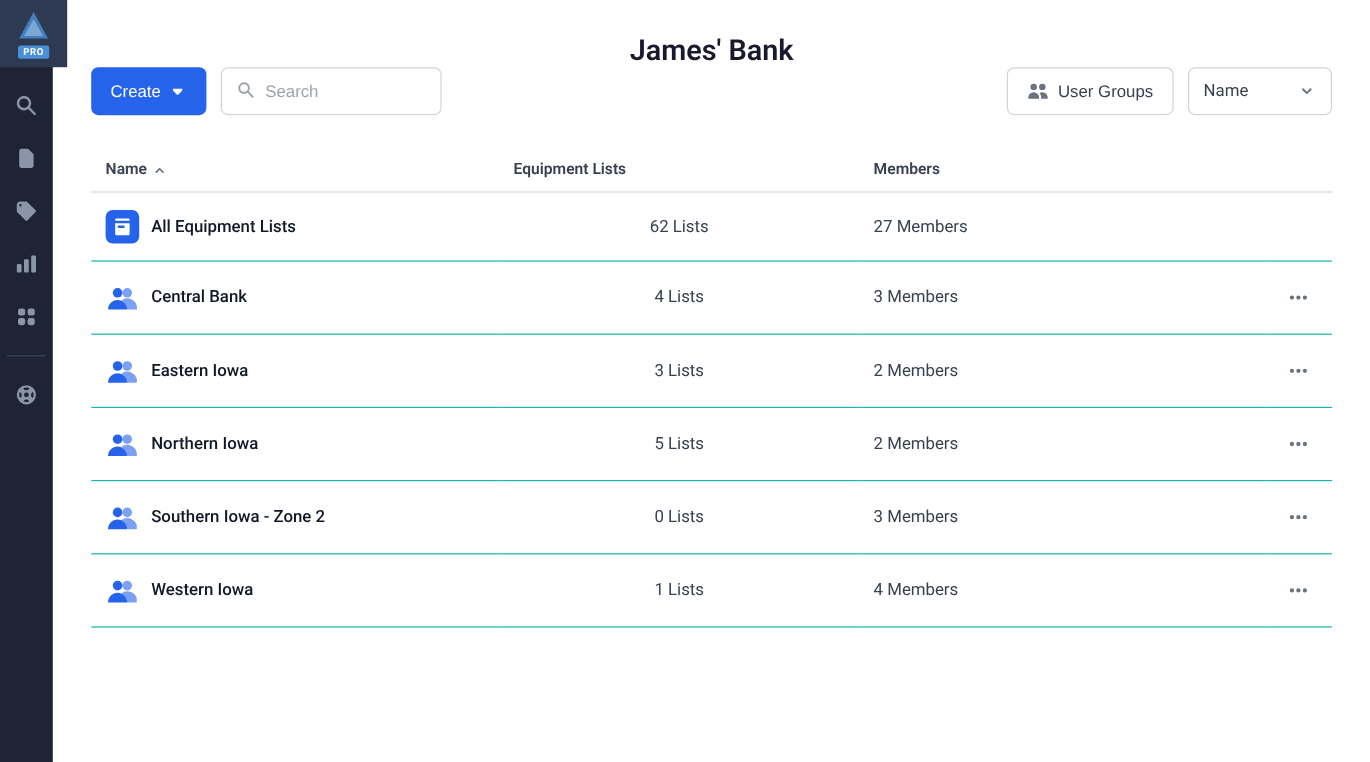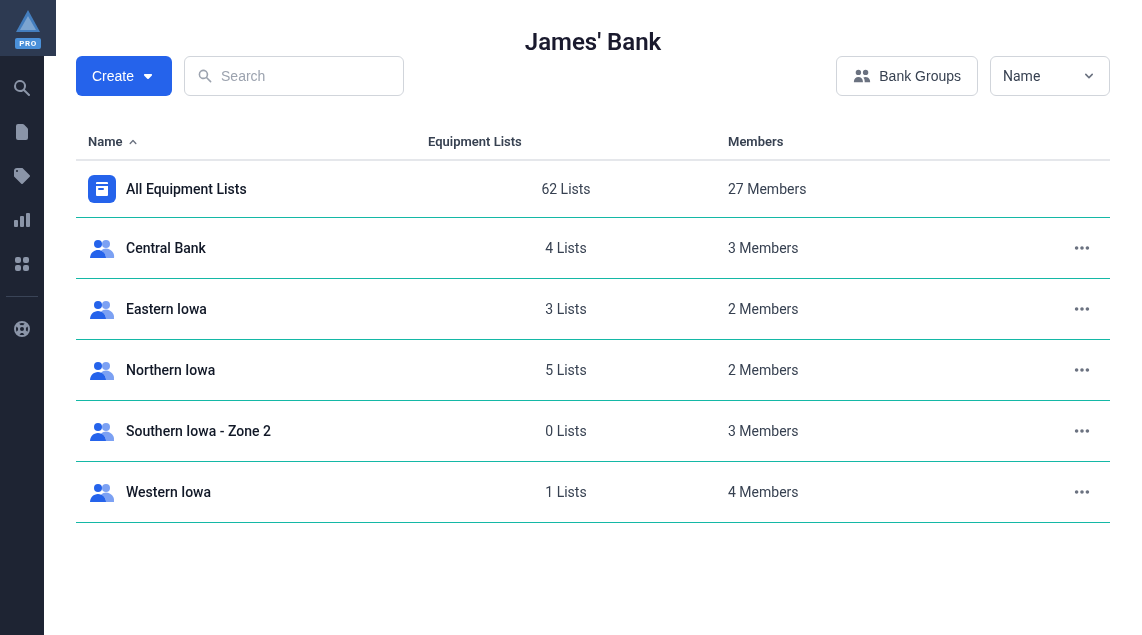--- a/index.html
+++ b/index.html
@@ -103,27 +103,26 @@
       font-weight: 500;
       cursor: pointer;
     }
     .create-btn .chevron-down {
       width: 16px;
       height: 16px;
     }
 
     .search-box {
       display: flex;
-      align-items: center;
       gap: 8px;
       border: 1px solid #d1d5db;
       border-radius: 6px;
       padding: 10px 12px;
       height: 40px;
-      width: 220px;
+      width: 184px;
     }
     .search-box svg { color: #9ca3af; width: 16px; height: 16px; flex-shrink: 0; }
     .search-input {
       border: none;
       outline: none;
       font-size: 14px;
       color: #374151;
       background: transparent;
       width: 100%;
     }
@@ -286,21 +285,21 @@
         </svg>
       <input type="text" class="search-input" placeholder="Search" style="">
     </div>
 
     <div class="toolbar-spacer"></div>
 
     <button class="user-groups-btn">
       <svg viewBox="0 0 20 20" fill="currentColor">
           <path d="M9 6a3 3 0 11-6 0 3 3 0 016 0zM17 6a3 3 0 11-6 0 3 3 0 016 0zM12.93 17c.046-.327.07-.66.07-1a6.97 6.97 0 00-1.5-4.33A5 5 0 0119 16v1h-6.07zM6 11a5 5 0 015 5v1H1v-1a5 5 0 015-5z"></path>
         </svg>
-      <span>Bank Groups</span>
+      <span>User Groups</span>
     </button>
 
     <div class="sort-select">
       <span>Name</span>
       <svg viewBox="0 0 20 20" fill="currentColor">
           <path fill-rule="evenodd" d="M5.293 7.293a1 1 0 011.414 0L10 10.586l3.293-3.293a1 1 0 111.414 1.414l-4 4a1 1 0 01-1.414 0l-4-4a1 1 0 010-1.414z" clip-rule="evenodd"></path>
         </svg>
     </div>
   </div>
 

